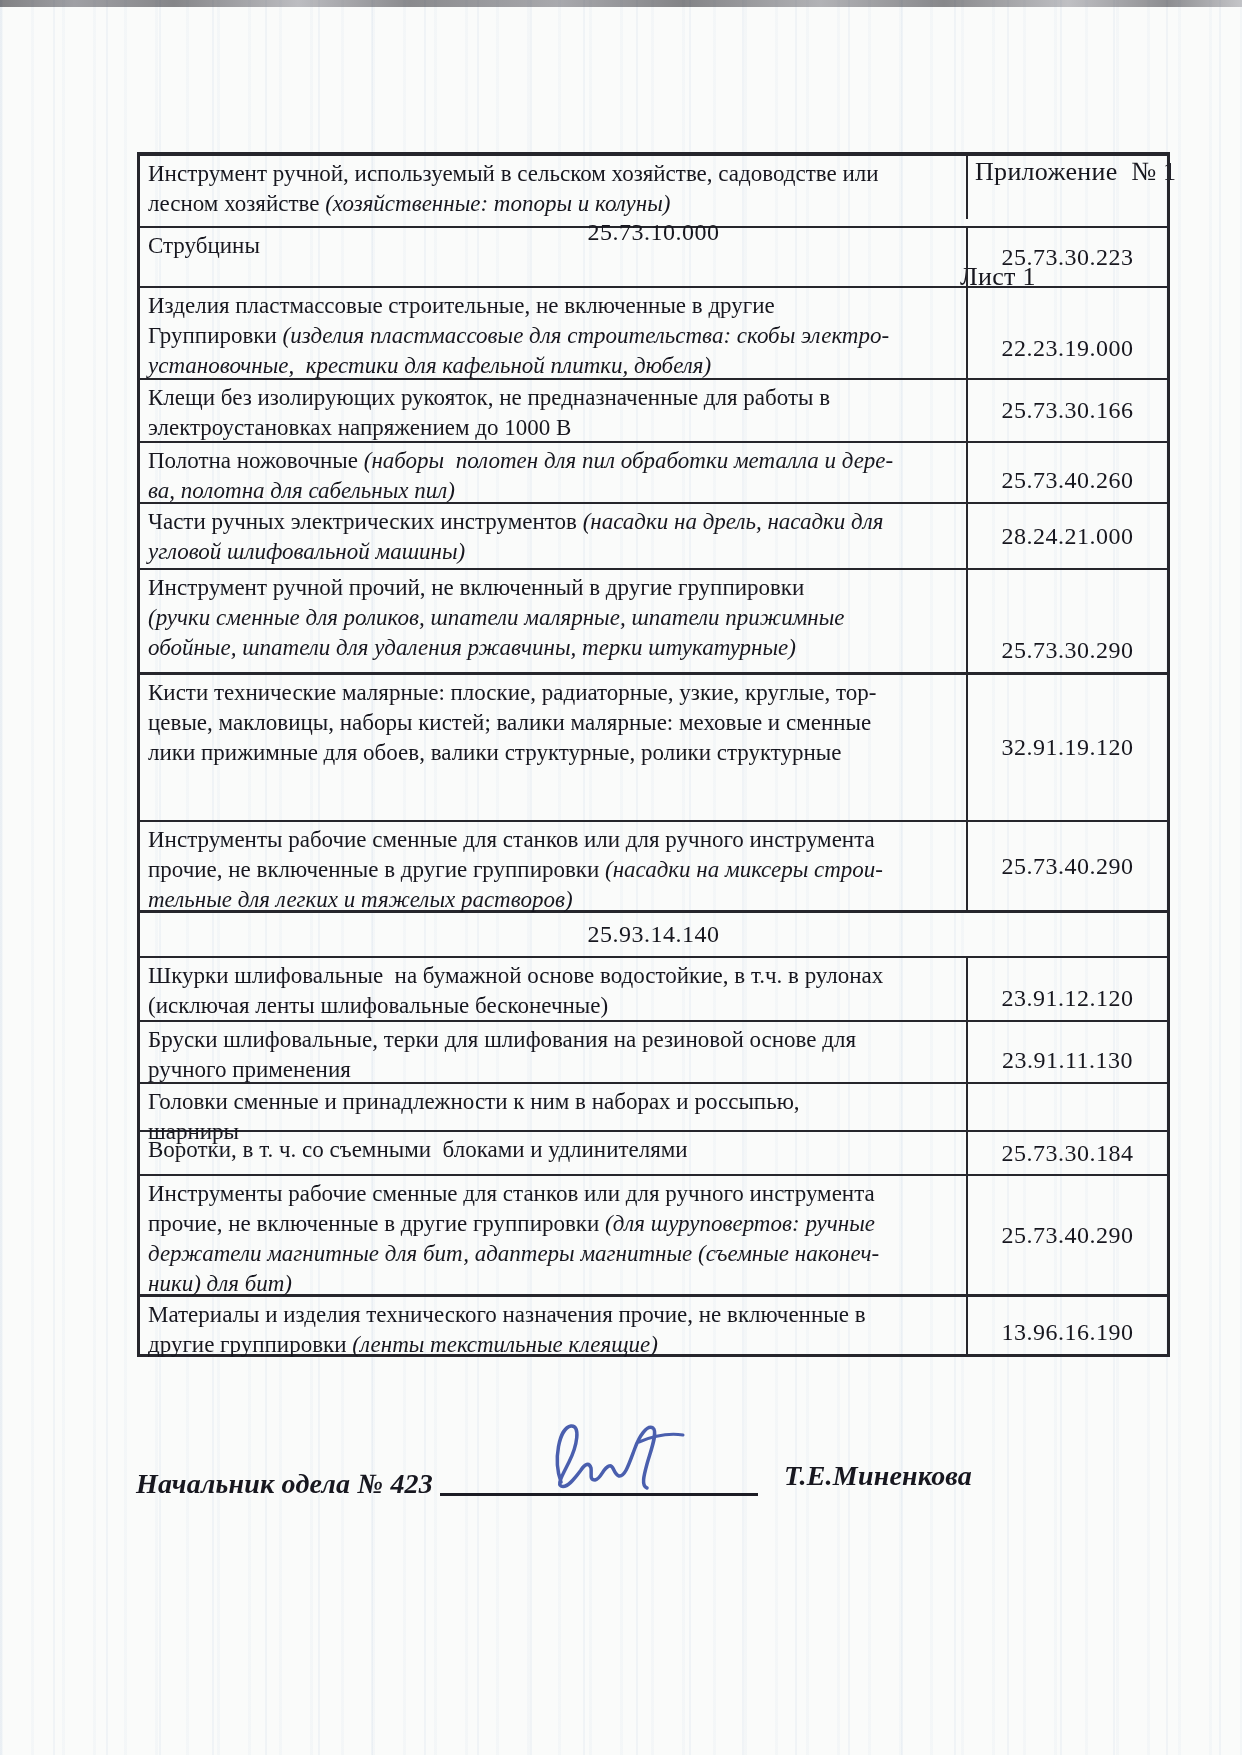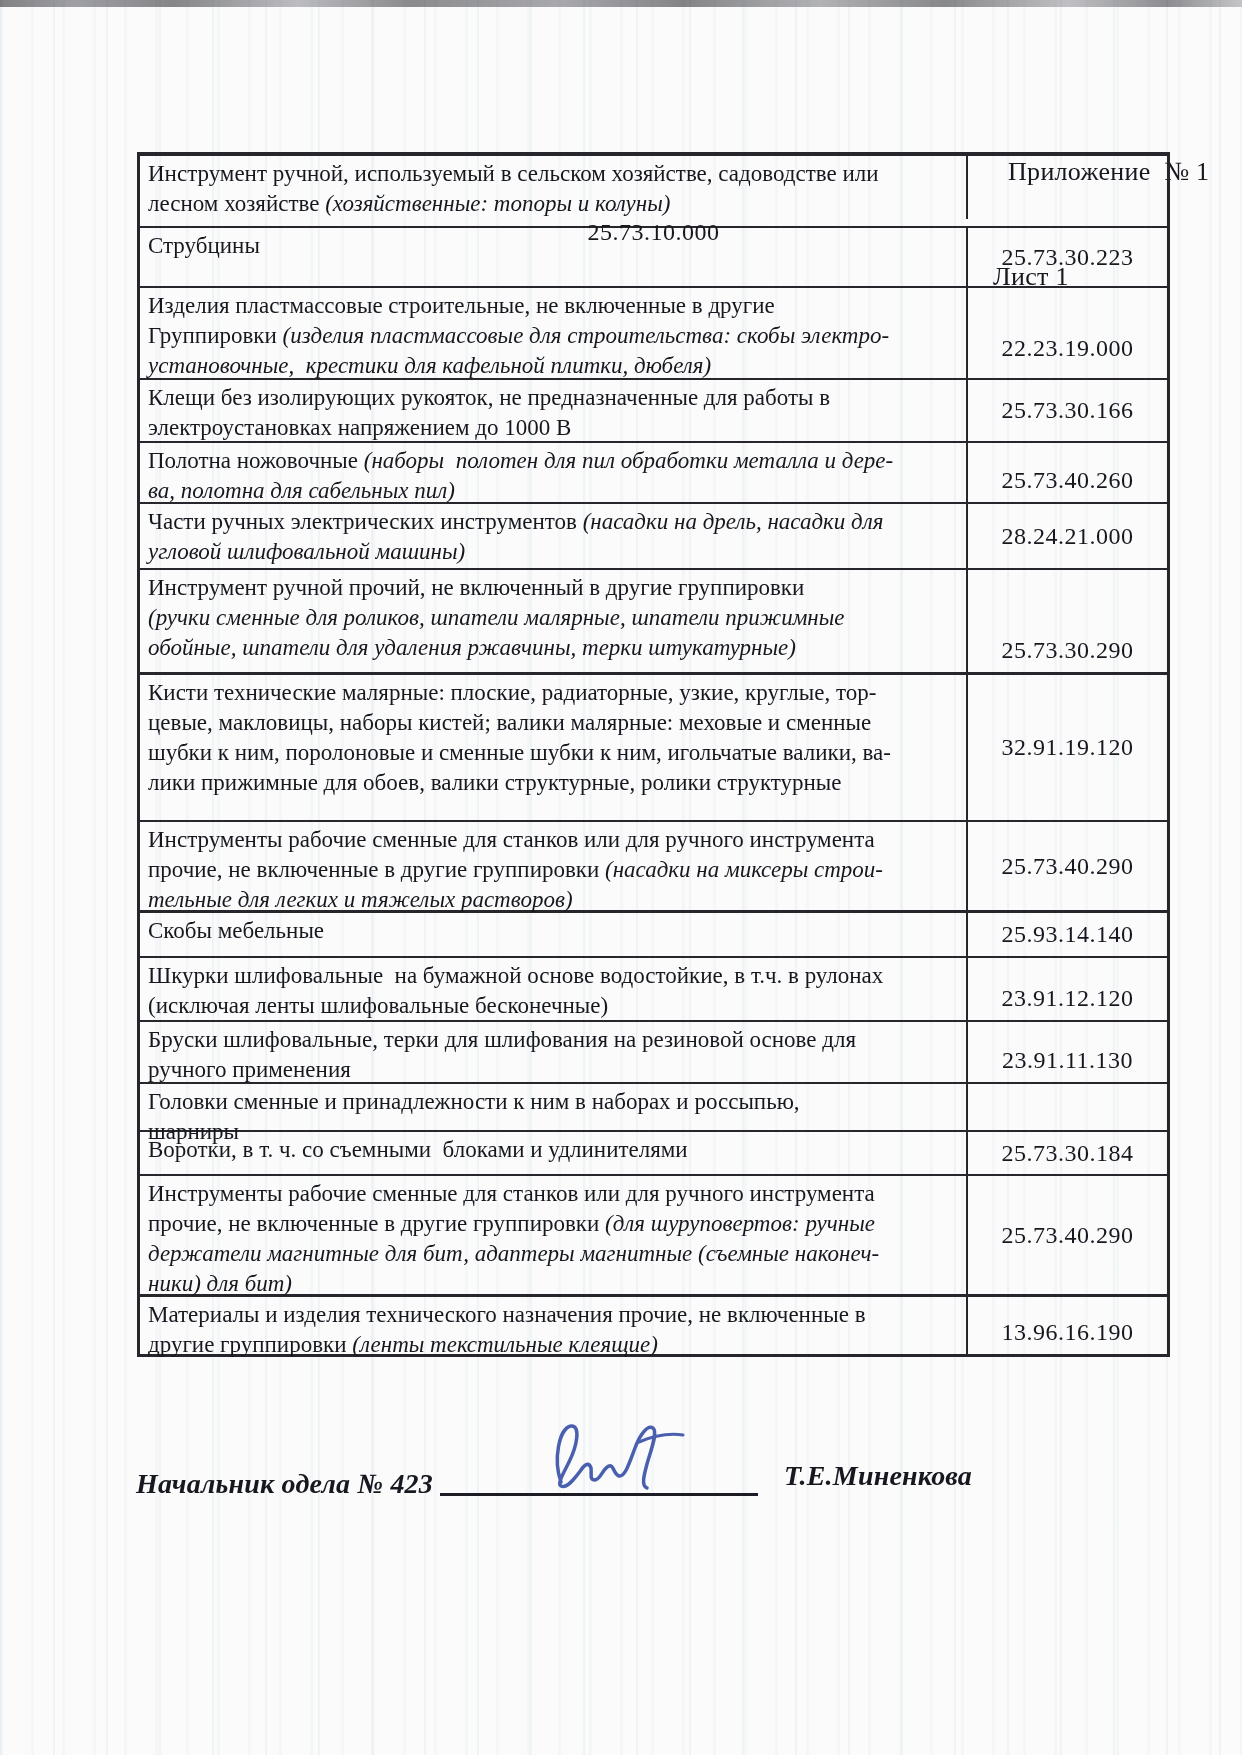--- a/index.html
+++ b/index.html
@@ -14,21 +14,21 @@
     font-family:"Liberation Serif","DejaVu Serif",serif;
     color:#17171f;
     overflow:hidden;
   }
   .scan-edge{
     position:absolute;top:0;left:0;width:1242px;height:7px;
     background:linear-gradient(90deg,#1d1d22 0%,#55555e 6%,#26262c 14%,#8a8a92 24%,#2e2e34 33%,#66666e 45%,#222228 55%,#77777e 66%,#2a2a30 76%,#8f8f96 86%,#33333a 94%,#9a9aa0 100%);
     opacity:.55;
   }
   .hdr{
-    position:absolute;left:993px;top:84px;
+    position:absolute;left:960px;top:84px;
     font-size:26px;line-height:35px;white-space:pre;
     letter-spacing:0.3px;
   }
   .hdr .annex{padding-left:15px;}
   .doc-table{
     position:absolute;left:137px;top:152px;width:1033px;
     border:3px solid #26262c;border-top-width:4px;
     box-sizing:border-box;
     background:transparent;
   }
@@ -168,43 +168,39 @@
         </div>
     <div class="tcell code-cell">
       <span class="code">25.73.30.290</span>
     </div>
   </div>
 
   <div class="trow">
     <div class="tcell desc">
           <div class="line"><span class="up">Кисти технические малярные: плоские, радиаторные, узкие, круглые, тор-</span></div>
           <div class="line"><span class="up">цевые, макловицы, наборы кистей; валики малярные: меховые и сменные</span></div>
-          <div class="line"><span class="up">шубки к ним, поролоновые и сменные шубки к ним, игольчатые валики, ва-</span></div>
           <div class="line"><span class="up">лики прижимные для обоев, валики структурные, ролики структурные</span></div>
         </div>
     <div class="tcell code-cell">
       <span class="code">32.91.19.120</span>
     </div>
   </div>
 
   <div class="trow">
     <div class="tcell desc">
           <div class="line"><span class="up">Инструменты рабочие сменные для станков или для ручного инструмента</span></div>
           <div class="line"><span class="up">прочие, не включенные в другие группировки </span><span class="it">(насадки на миксеры строи-</span></div>
           <div class="line"><span class="it">тельные для легких и тяжелых растворов)</span></div>
         </div>
     <div class="tcell code-cell">
       <span class="code">25.73.40.290</span>
     </div>
   </div>
 
   <div class="trow">
-    <div class="tcell desc">
-          <div class="line"><span class="up">Скобы мебельные</span></div>
-        </div>
     <div class="tcell code-cell">
       <span class="code">25.93.14.140</span>
     </div>
   </div>
 
   <div class="trow">
     <div class="tcell desc">
           <div class="line"><span class="up">Шкурки шлифовальные  на бумажной основе водостойкие, в т.ч. в рулонах</span></div>
           <div class="line"><span class="up">(исключая ленты шлифовальные бесконечные)</span></div>
         </div>

